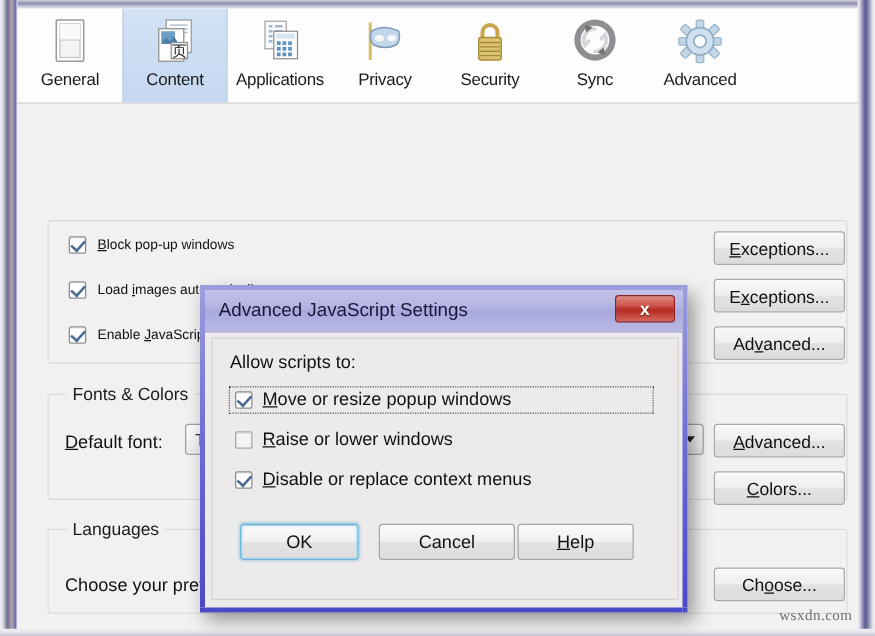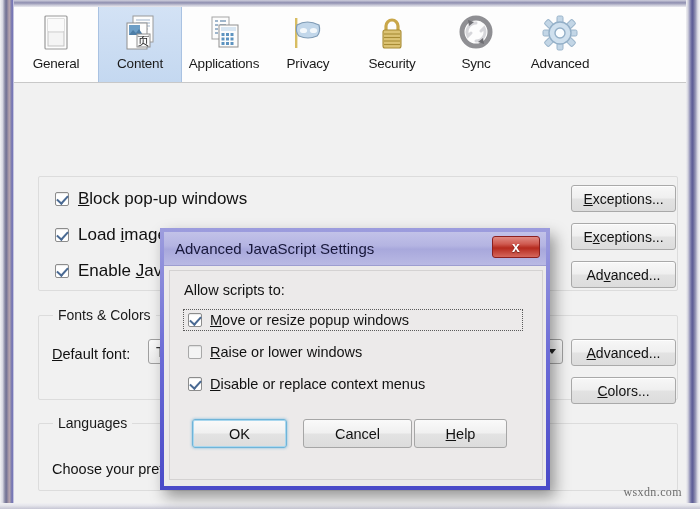--- a/index.html
+++ b/index.html
@@ -93,21 +93,21 @@
     display:inline-block;position:relative;flex:none;
     box-shadow:inset 0 1px 1px rgba(0,0,0,.09);
   }
   .cbx.checked:after{
     content:"";position:absolute;left:3px;top:0px;
     width:5px;height:9px;border:solid #4a6a93;
     border-width:0 2px 2px 0;transform:rotate(42deg);
   }
   .cbx.dim{background:#f4f4f4;border-color:#a8a8a8;}
   .check-row .txt{
-    margin-left:9px;font-size:17px;color:#111;white-space:nowrap;
+    margin-left:9px;font-size:11px;color:#111;white-space:nowrap;
   }
   .ul{text-decoration:underline;}
 
   
   .btn{
     position:absolute;
     box-sizing:border-box;
     border:1px solid #a9a9a9;border-radius:3px;
     background:linear-gradient(180deg,#f7f7f7 0%,#efefef 48%,#e2e2e2 52%,#dcdcdc 100%);
     font-size:14px;color:#111;
@@ -396,20 +396,23 @@
     <div class="btn" style="left:557px;top:294px;width:105px;height:27px;">
       <span><span class="ul">C</span><span>olors...</span></span>
     </div>
 
     <div class="group" id="grp-lang">
       <span class="legend">Languages</span>
     </div>
 
     <div class="row-label" style="left:38px;top:378px;">Choose your pref</div>
 
+    <div class="btn" style="left:557px;top:371px;width:105px;height:27px;">
+      <span><span>Ch</span><span class="ul">o</span><span>ose...</span></span>
+    </div>
 
   </div>
 
   <div id="dialog">
 
     <div id="dlg-titlebar">
       <span id="dlg-title">Advanced JavaScript Settings</span>
       <div id="dlg-close">
         <span>x</span>
       </div>

